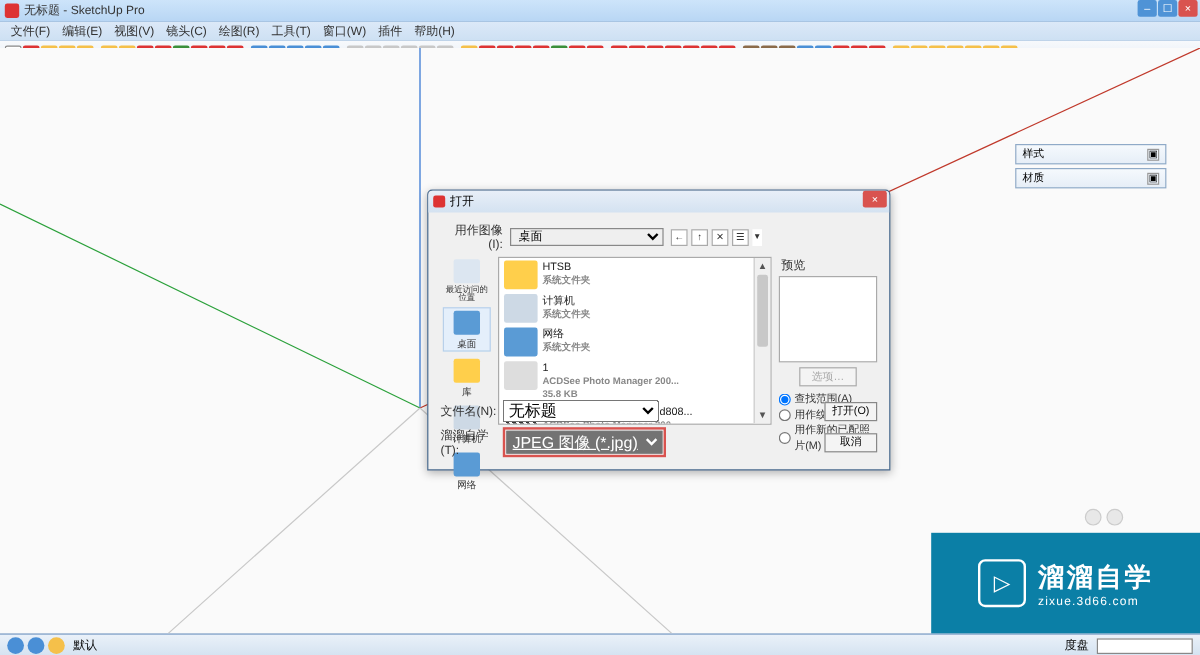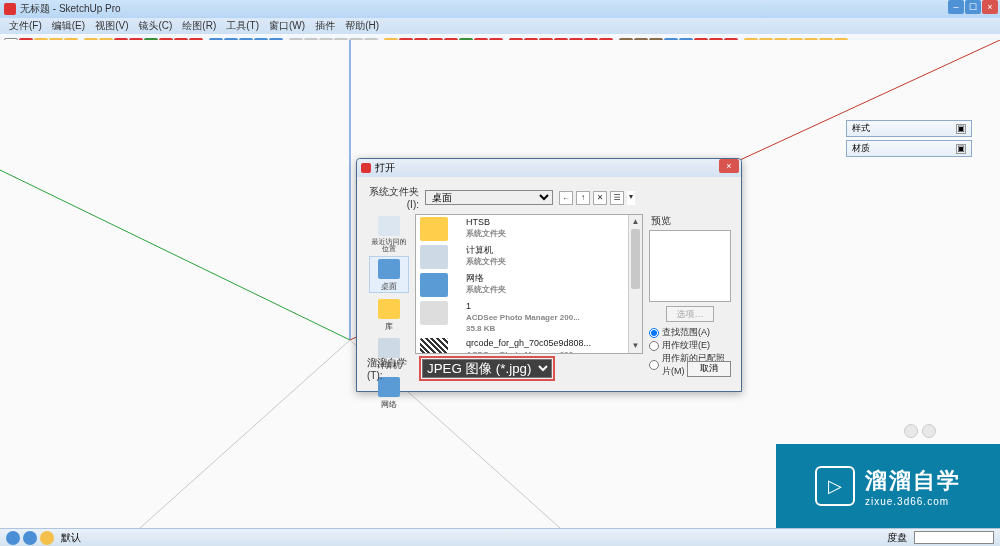--- a/index.html
+++ b/index.html
@@ -47,21 +47,21 @@
 .dlg-main { display: flex; height: 140px; }
 .places { width: 44px; display: flex; flex-direction: column; gap: 4px; align-items: center; }
 .place { width: 40px; height: 40px; display: flex; flex-direction: column; align-items: center; font-size: 8px; color: #333; padding-top: 2px; }
 .place.sel { background: #e4effb; border: 1px solid #b8d0ea; }
 .place .picon { width: 22px; height: 20px; background: #ffcf4b; border-radius: 2px; margin-bottom: 2px; }
 .place.recent .picon { background: #dce6f1; }
 .place.computer .picon { background: #cdd9e5; }
 .place.network .picon { background: #5a9bd5; }
 
 .filelist { flex: 1; background: #fff; border: 1px solid #aaa; margin-left: 4px; overflow: hidden; position: relative; }
-.fitem { display: flex; align-items: flex-start; padding: 2px 4px; gap: 18px; }
+.fitem { display: flex; align-items: flex-start; padding: 2px 4px; gap: 4px; }
 .fitem .fic { width: 28px; height: 24px; background: #ffcf4b; border-radius: 2px; flex-shrink: 0; }
 .fitem .fic.sys { background: #cdd9e5; }
 .fitem .fic.img { background: #ddd; }
 .fitem .fic.qr { background: repeating-linear-gradient(45deg,#333 0 2px,#fff 2px 4px); }
 .fitem .finfo { font-size: 9px; line-height: 11px; }
 .fitem .fname { color: #222; }
 .fitem .fmeta { color: #888; font-size: 8px; font-weight: bold; }
 .scrollbar { position: absolute; right: 0; top: 0; bottom: 0; width: 14px; background: #f0f0f0; border-left: 1px solid #ccc; }
 .scrollbar .thumb { position: absolute; left: 2px; right: 2px; top: 14px; height: 60px; background: #c8c8c8; border-radius: 2px; }
 .scrollbar .arr { position: absolute; left: 0; right: 0; height: 14px; font-size: 8px; text-align: center; line-height: 14px; color: #555; }
@@ -73,21 +73,21 @@
 .preview .pbox { width: 82px; height: 72px; border: 1px solid #aaa; background: #fff; }
 .preview .optbtn { width: 48px; height: 16px; font-size: 9px; margin: 4px auto; border: 1px solid #aaa; background: #f4f4f4; color: #aaa; text-align: center; line-height: 14px; }
 .preview .radios { font-size: 9px; line-height: 13px; }
 .preview .radios label { display: flex; align-items: center; gap: 3px; }
 .preview input[type=radio] { width: 10px; height: 10px; }
 
 .dlg-bottom { position: absolute; bottom: 6px; left: 10px; right: 10px; }
 .dlg-brow { display: flex; align-items: center; margin-bottom: 4px; }
 .dlg-brow label { width: 52px; text-align: left; font-size: 10px; }
 .dlg-brow select { width: 130px; margin-right: 12px; }
-.dlg-brow .filetype { background: #404040; color: #fff; }
+.dlg-brow .filetype { background: #737373; color: #fff; text-decoration: underline; }
 .dlg-brow .filetype-wrap { border: 2px solid #d9534f; display: inline-flex; padding: 1px; }
 .dlg-brow .filetype-wrap select { margin-right: 0; }
 .dlg-brow button { width: 44px; height: 16px; font-size: 9px; border: 1px solid #888; background: #f4f4f4; margin-left: auto; }
 
 
 .watermark { position: absolute; right: 0; bottom: 18px; width: 224px; height: 84px; background: #0b7fa6; display: flex; align-items: center; justify-content: center; color: #fff; gap: 10px; }
 .watermark .logo { width: 40px; height: 40px; border: 2px solid #fff; border-radius: 6px; display: flex; align-items: center; justify-content: center; font-size: 18px; }
 .watermark .txt { text-align: left; }
 .watermark .main { font-size: 22px; font-weight: bold; letter-spacing: 2px; }
 .watermark .sub { font-size: 10px; letter-spacing: 1px; }
@@ -212,21 +212,21 @@
 </div>
 
 <div class="dialog">
   <div class="dlg-title">
     <div class="dicon"></div>
     <span>打开</span>
     <div class="dlg-close">×</div>
   </div>
   <div class="dlg-body">
     <div class="dlg-row">
-      <label>系统文件夹(I):</label>
+      <label>用作图像(I):</label>
       <select class="lookin">
         <option>桌面</option>
       </select>
       <div class="navicons">
         <span class="ni">←</span>
         <span class="ni">↑</span>
         <span class="ni">✕</span>
         <span class="ni">☰</span>
         <span class="ni" style="width:8px;border:none">▾</span>
       </div>
@@ -318,20 +318,25 @@
           <label>
               <input type="radio" name="use" style="">
               <span>用作新的已配照片(M)</span>
             </label>
         </div>
       </div>
     </div>
 
     <div class="dlg-bottom">
       <div class="dlg-brow">
+        <label>文件名(N):</label>
+        <select><option>无标题</option></select>
+        <button>打开(O)</button>
+      </div>
+      <div class="dlg-brow">
         <label>溜溜自学(T):</label>
         <span class="filetype-wrap">
           <select class="filetype"><option>JPEG 图像 (*.jpg)</option></select>
         </span>
         <button>取消</button>
       </div>
     </div>
   </div>
 </div>
 

